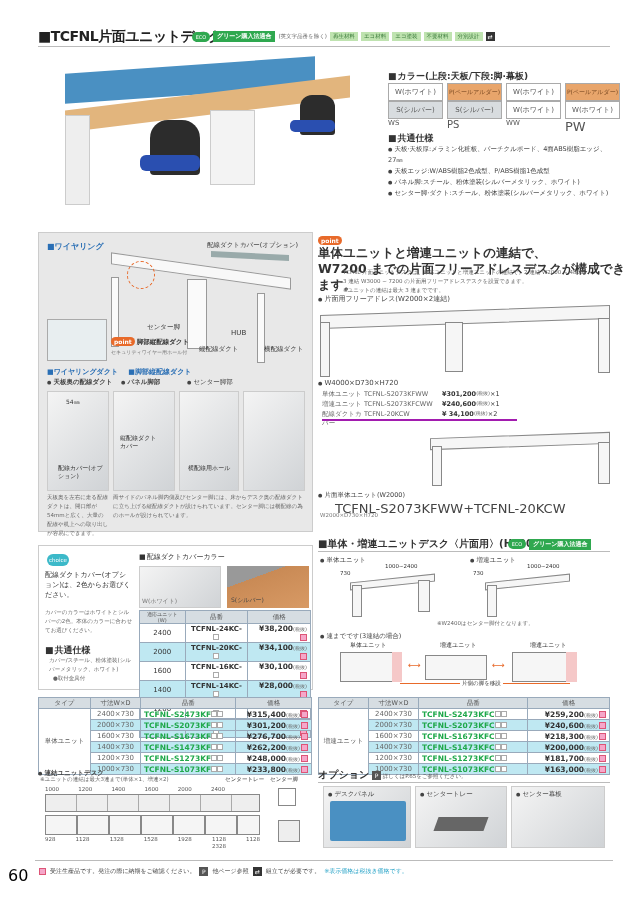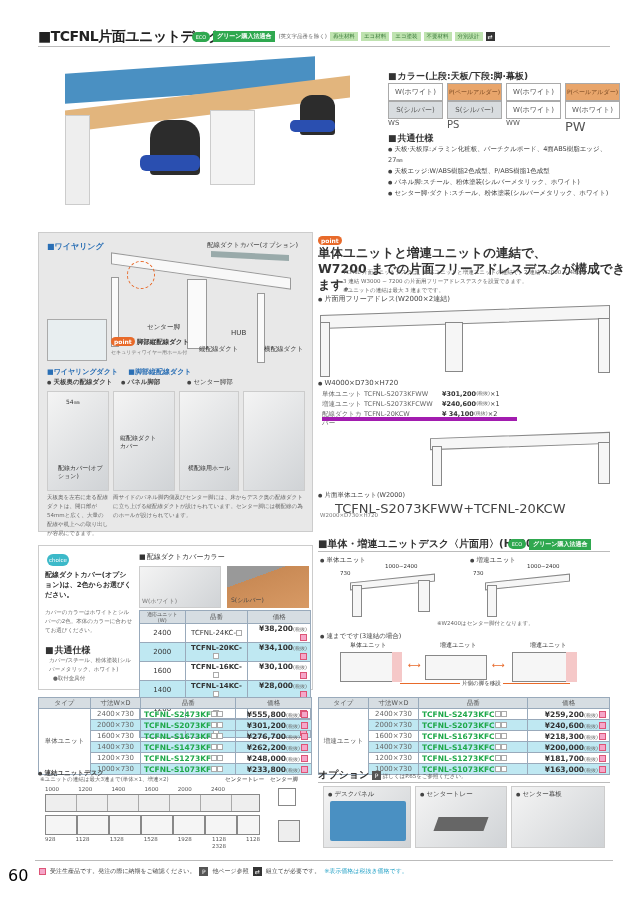--- a/index.html
+++ b/index.html
@@ -167,39 +167,39 @@
     <span class="tax">(税抜)</span>
     <span>×1</span>
   </div>
   <div style="display:flex;height:10px">
     <span style="width:42px;color:#666">増連ユニット</span>
     <span style="width:78px;color:#666">TCFNL-S2073KFCWW</span>
     <span style="font-weight:bold">¥240,600</span>
     <span class="tax">(税抜)</span>
     <span>×1</span>
   </div>
-  <div style="display:flex;height:11px;border-bottom:4px solid #a21caf">
+  <div style="display:flex;height:11px;border-bottom:2px solid #a21caf">
     <span style="width:42px;color:#666">配線ダクトカバー</span>
     <span style="width:78px;color:#666">TCFNL-20KCW</span>
     <span style="font-weight:bold">¥ 34,100</span>
     <span class="tax">(税抜)</span>
     <span>×2</span>
   </div>
 </div>
 
 <div class="desk" style="left:430px;top:435px;width:180px;height:12px;transform:skewY(-2deg)"></div>
 <div class="desk" style="left:432px;top:446px;width:10px;height:40px"></div>
 <div class="desk" style="left:598px;top:442px;width:12px;height:42px"></div>
 <div class="abs bul" style="left:318px;top:490px;font-size:6.5px">片面単体ユニット(W2000)</div>
 <div class="abs" style="left:335px;top:501px;font-size:13px;color:#444">TCFNL-S2073KFWW+TCFNL-20KCW</div>
 <div class="abs" style="left:320px;top:512px;font-size:5.5px;color:#777">W2000×D730×H720</div>
 
 <div class="abs" style="left:38px;top:545px;width:275px;height:145px;border:1px solid #ccc">
   <div class="abs" style="left:8px;top:8px;width:22px;height:12px;border-radius:6px;background:#3cb9c9;color:#fff;font-size:5.5px;text-align:center;line-height:12px">choice</div>
-  <div class="abs" style="left:6px;top:24px;width:88px;font-size:7px;font-weight:bold;line-height:10px">配線ダクトカバー(オプション)は、2色からお選びください。</div>
+  <div class="abs" style="left:6px;top:24px;width:88px;font-size:7px;font-weight:normal;line-height:10px">配線ダクトカバー(オプション)は、2色からお選びください。</div>
   <div class="abs small" style="left:6px;top:62px;width:88px">カバーのカラーはホワイトとシルバーの2色。本体のカラーに合わせてお選びください。</div>
   <div class="abs heading" style="left:6px;top:98px">共通仕様</div>
   <div class="abs small" style="left:10px;top:110px;width:86px">カバー/スチール、粉体塗装(シルバーメタリック、ホワイト)</div>
   <div class="abs small" style="left:14px;top:128px">●取付金具付</div>
 
   <div class="abs heading" style="left:100px;top:6px;font-size:7px;font-weight:normal">配線ダクトカバーカラー</div>
   <div class="abs photo" style="left:100px;top:20px;width:82px;height:42px">
     <div class="abs" style="left:2px;top:30px;font-size:6px;color:#777">W(ホワイト)</div>
   </div>
   <div class="abs" style="left:188px;top:20px;width:82px;height:42px;background:linear-gradient(160deg,#999 30%,#c98a55 30%,#d89a65)">
@@ -207,21 +207,21 @@
   </div>
   <table class="abs" style="left:100px;top:64px;width:172px">
     <tbody>
         <tr>
       <th style="font-size:5px">適応ユニット(W)</th>
       <th>品番</th>
       <th>価格</th>
     </tr>
     <tr>
           <td class="c">2400</td>
-          <td class="c" style="font-weight:normal"><span>TCFNL-24KC-</span><span class="cb"></span></td>
+          <td class="c" style="font-weight:bold"><span>TCFNL-24KC-</span><span class="cb"></span></td>
           <td class="c pr"><span>¥38,200</span><span class="tax">(税抜)</span><span class="pink"></span></td>
         </tr>
     <tr class="alt">
           <td class="c">2000</td>
           <td class="c" style="font-weight:bold"><span>TCFNL-20KC-</span><span class="cb"></span></td>
           <td class="c pr"><span>¥34,100</span><span class="tax">(税抜)</span><span class="pink"></span></td>
         </tr>
     <tr>
           <td class="c">1600</td>
           <td class="c" style="font-weight:bold"><span>TCFNL-16KC-</span><span class="cb"></span></td>
@@ -284,21 +284,21 @@
       <tr>
     <th style="width:52px">タイプ</th>
     <th style="width:50px">寸法W×D</th>
     <th>品番</th>
     <th>価格</th>
   </tr>
   <tr>
         <td rowspan="6" style="color:#555;font-size:6.5px">単体ユニット</td>
         <td class="c" style="color:#666">2400×730</td>
         <td class="c pn"><span>TCFNL-S2473KF</span><span class="cb"></span><span class="cb"></span></td>
-        <td class="c pr"><span>¥555,800</span><span class="tax">(税抜)</span><span class="pink"></span></td>
+        <td class="c pr"><span>¥315,400</span><span class="tax">(税抜)</span><span class="pink"></span></td>
       </tr>
   <tr class="alt">
         <td class="c" style="color:#666">2000×730</td>
         <td class="c pn"><span>TCFNL-S2073KF</span><span class="cb"></span><span class="cb"></span></td>
         <td class="c pr"><span>¥301,200</span><span class="tax">(税抜)</span><span class="pink"></span></td>
       </tr>
   <tr>
         <td class="c" style="color:#666">1600×730</td>
         <td class="c pn"><span>TCFNL-S1673KF</span><span class="cb"></span><span class="cb"></span></td>
         <td class="c pr"><span>¥276,700</span><span class="tax">(税抜)</span><span class="pink"></span></td>

